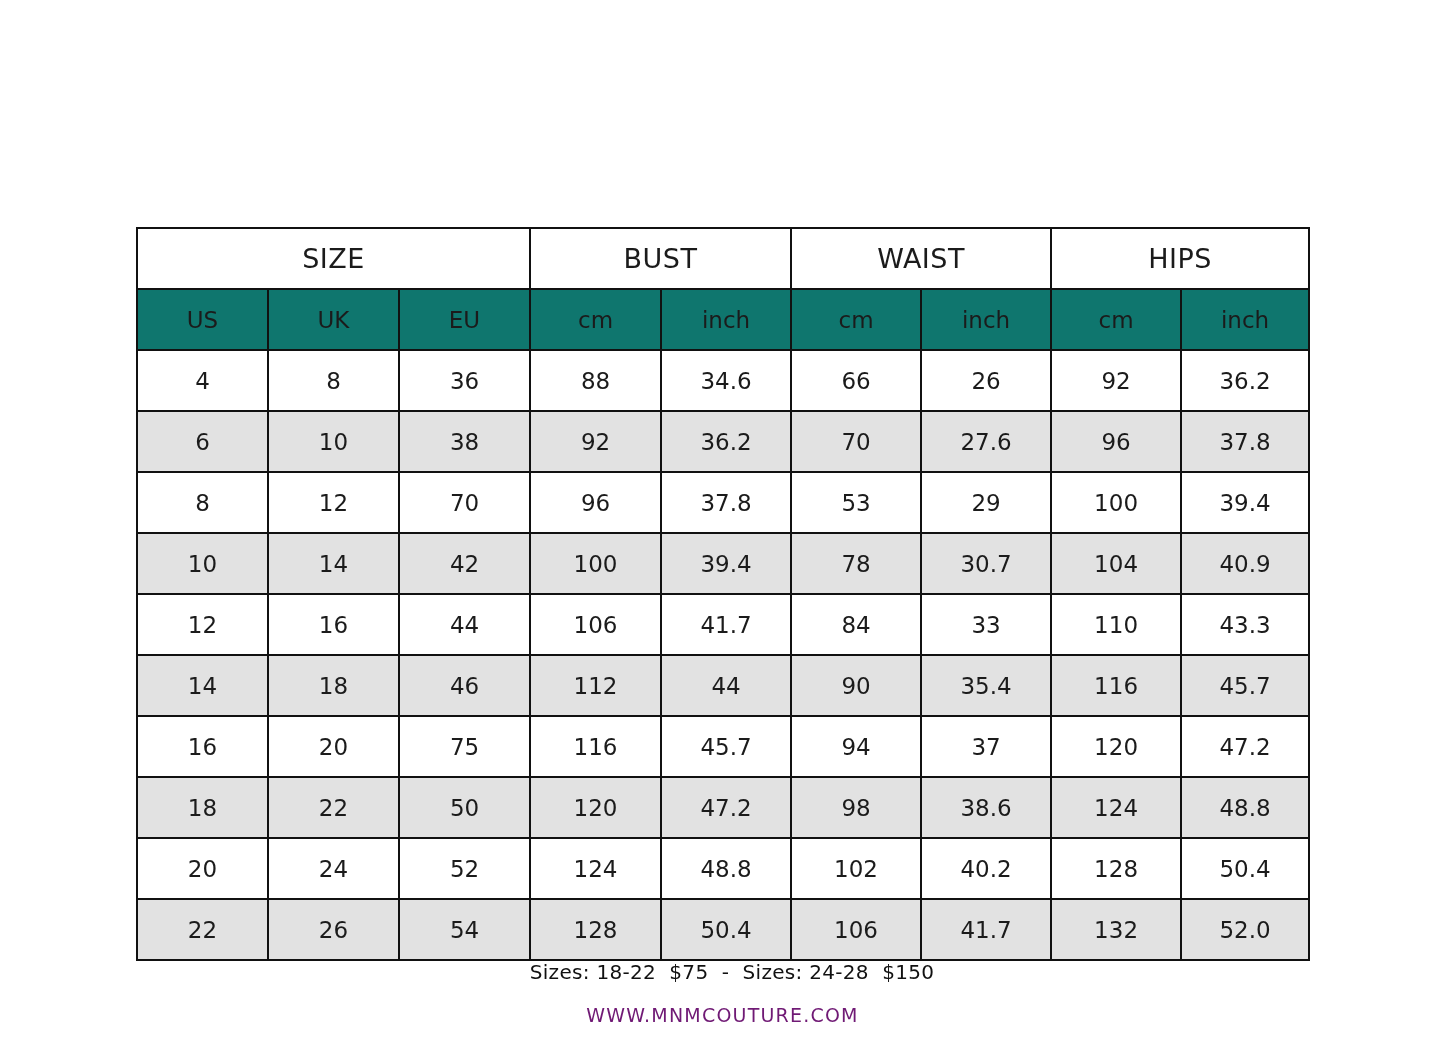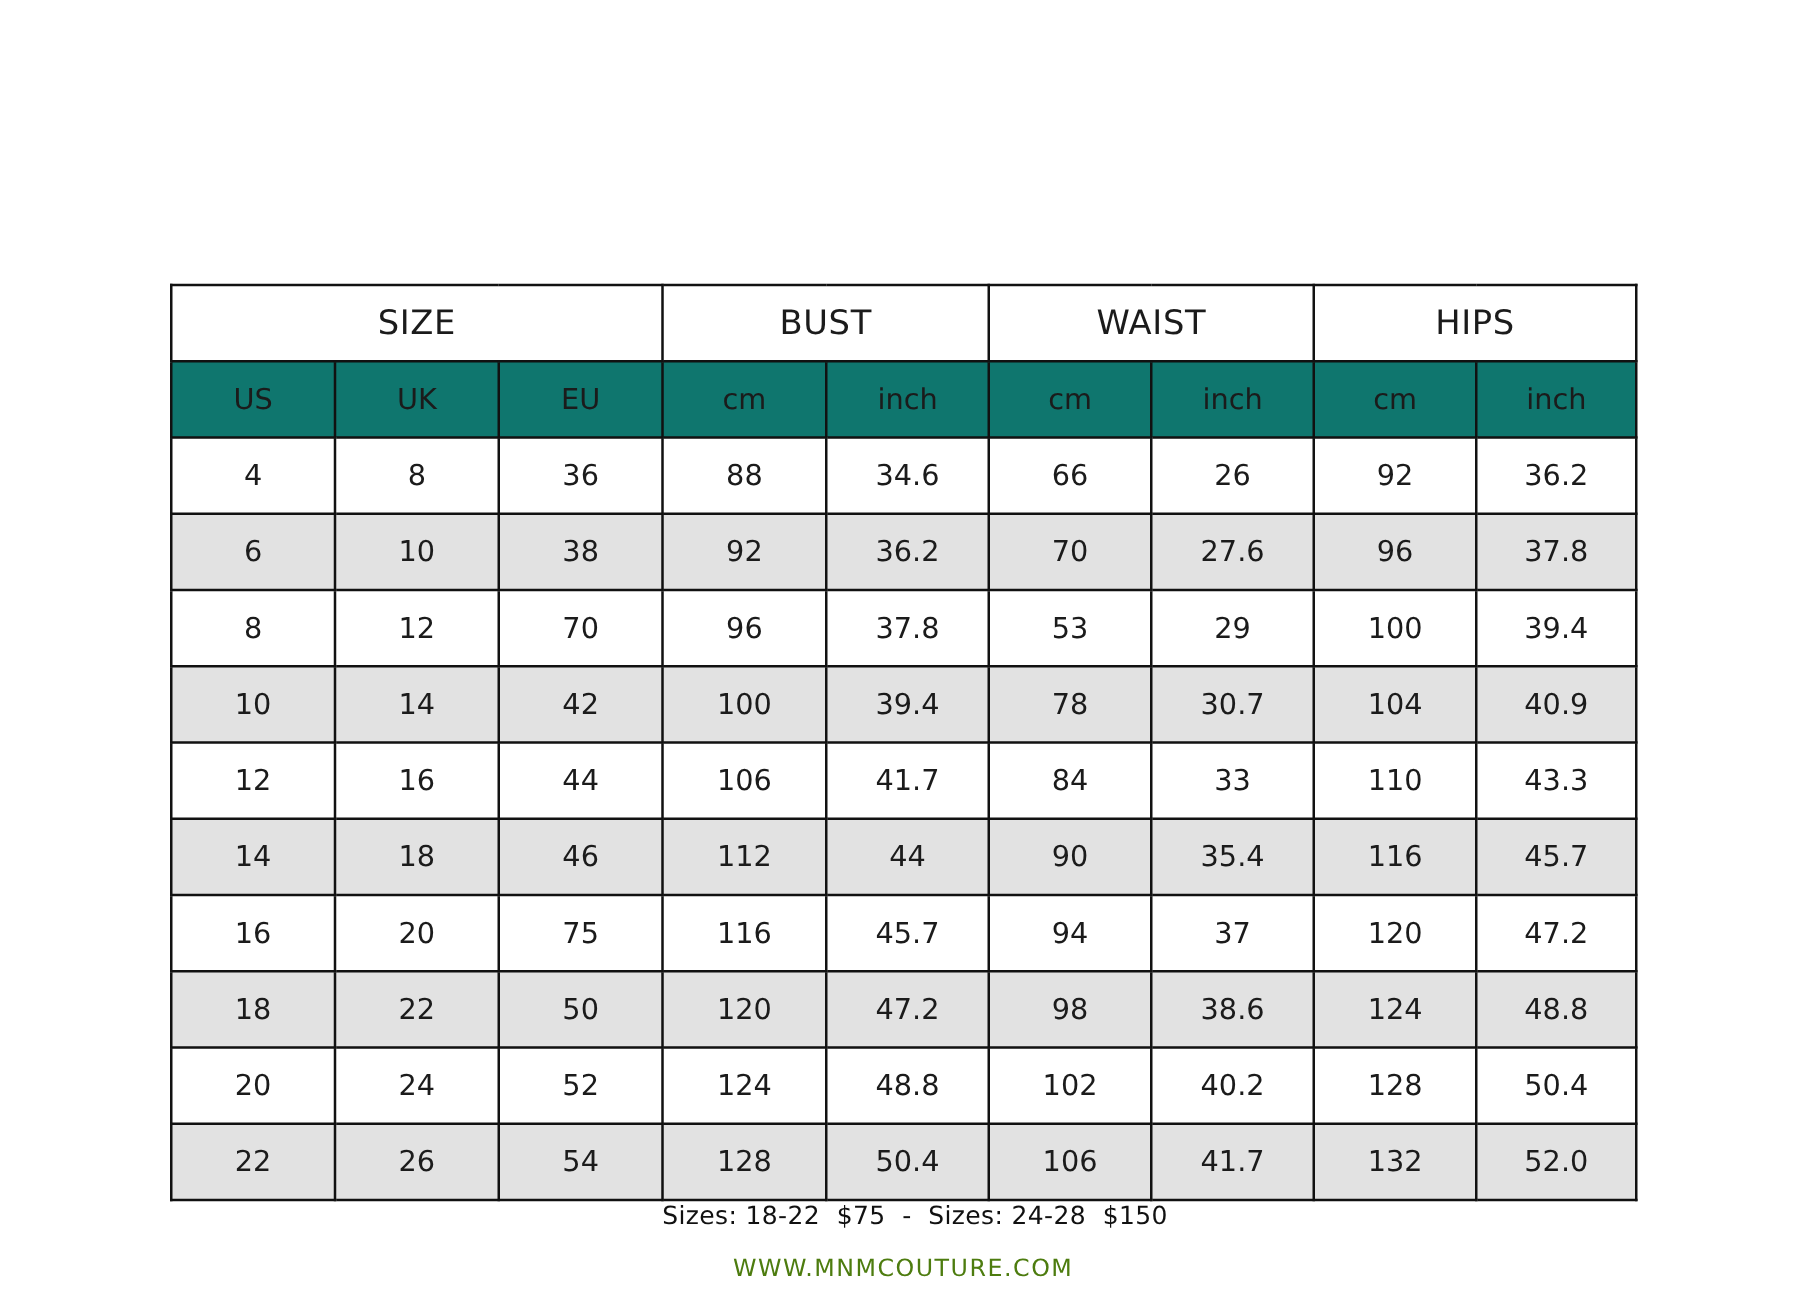--- a/index.html
+++ b/index.html
@@ -104,21 +104,21 @@
     font-weight: normal;
     color: #111111;
     letter-spacing: 0.3px;
     white-space: pre;
     padding-left: 19px;
   }
   .footer-url {
     margin-top: 20px;
     font-size: 19px;
     font-weight: 400;
-    color: #4d7c0f;
+    color: #701a75;
     letter-spacing: 1.2px;
   }
 </style>
 </head>
 <body>
 
 <div class="page">
 
 
   <div class="table-wrap">

